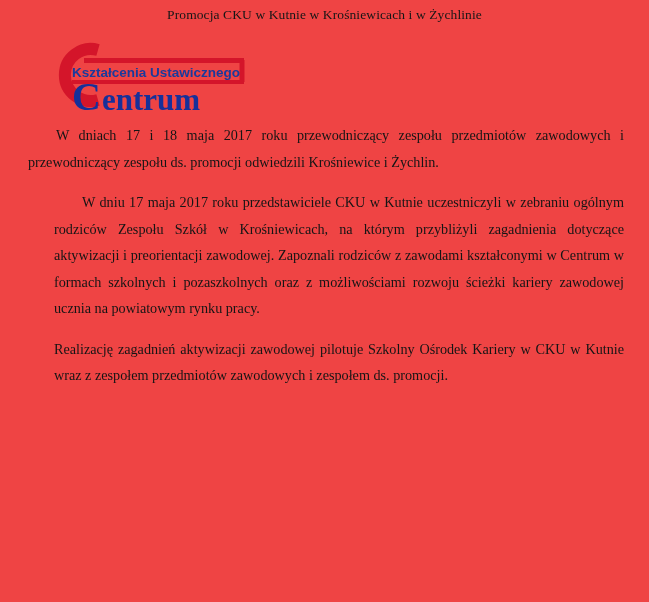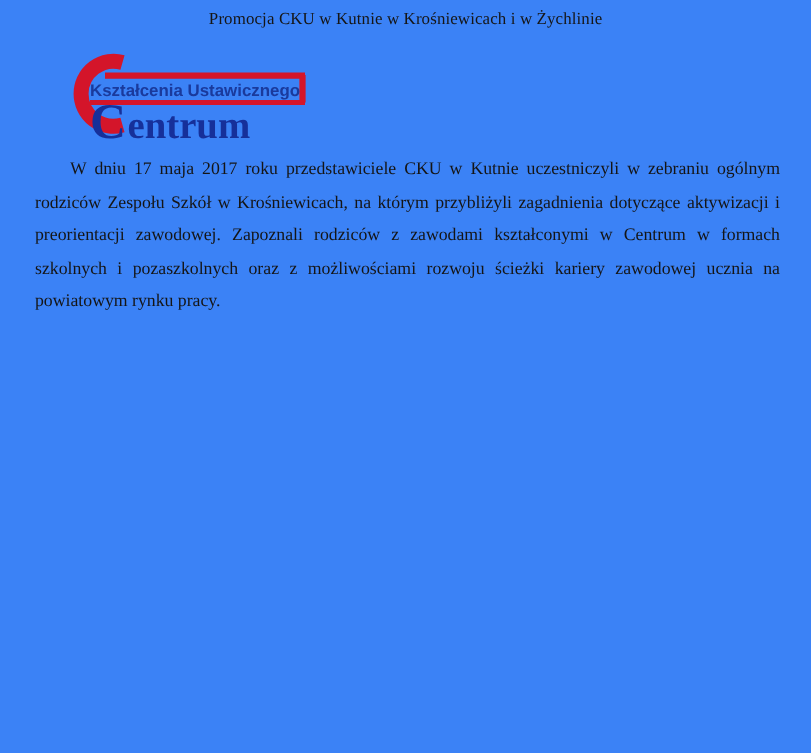--- a/index.html
+++ b/index.html
@@ -11,21 +11,21 @@
     width: 649px;
     height: 602px;
     font-family: "Liberation Serif", serif;
     color: #1a1a1a;
     overflow: hidden;
   }
   .page {
     position: relative;
     width: 649px;
     height: 602px;
-    background: #3b82f6;
+    background: #ef4444;
   }
   .doc-title {
     position: absolute;
     top: 7px;
     left: 0;
     width: 649px;
     text-align: center;
     font-family: "Liberation Serif", serif;
     font-size: 13.5px;
     color: #161616;
@@ -50,20 +50,21 @@
   p.para {
     margin: 0 0 0 0;
     font-size: 14.2px;
     line-height: 26.5px;
     text-align: justify;
     text-justify: inter-word;
     color: #151515;
   }
   p.para + p.para {
     margin-top: 14px;
+    margin-left: 26px;
   }
   p.indent {
     text-indent: 28px;
   }
   
 </style>
 </head>
 <body>
 
 <div class="page">
@@ -85,16 +86,18 @@
 
       <text x="66" y="74" font-family="Liberation Serif, serif" font-size="31" font-weight="bold" fill="#16309a">entrum</text>
 
       <text x="36" y="41" font-family="Liberation Sans, sans-serif" font-size="13.5" font-weight="bold" fill="#1a3a9c">Kształcenia Ustawicznego</text>
 
       <text x="155" y="86" font-family="Liberation Sans, sans-serif" font-size="10" font-weight="bold" letter-spacing="1" fill="#16309a">KUTNO</text>
     </svg>
   </div>
 
   <div class="content">
+    <p class="para indent">W dniach 17 i 18 maja 2017 roku przewodniczący zespołu przedmiotów zawodowych i przewodniczący zespołu ds. promocji odwiedzili  Krośniewice i Żychlin.</p>
     <p class="para indent">W dniu 17 maja 2017 roku przedstawiciele CKU w Kutnie uczestniczyli w zebraniu ogólnym rodziców Zespołu Szkół w Krośniewicach, na którym przybliżyli zagadnienia dotyczące aktywizacji i preorientacji zawodowej. Zapoznali rodziców z zawodami kształconymi   w Centrum w formach szkolnych i pozaszkolnych oraz z możliwościami rozwoju ścieżki kariery zawodowej ucznia na powiatowym rynku pracy.</p>
+    <p class="para">Realizację zagadnień aktywizacji zawodowej pilotuje Szkolny Ośrodek Kariery w CKU w Kutnie wraz z zespołem przedmiotów zawodowych i zespołem ds. promocji.</p>
   </div>
 
 </div>
 
 </body></html>

